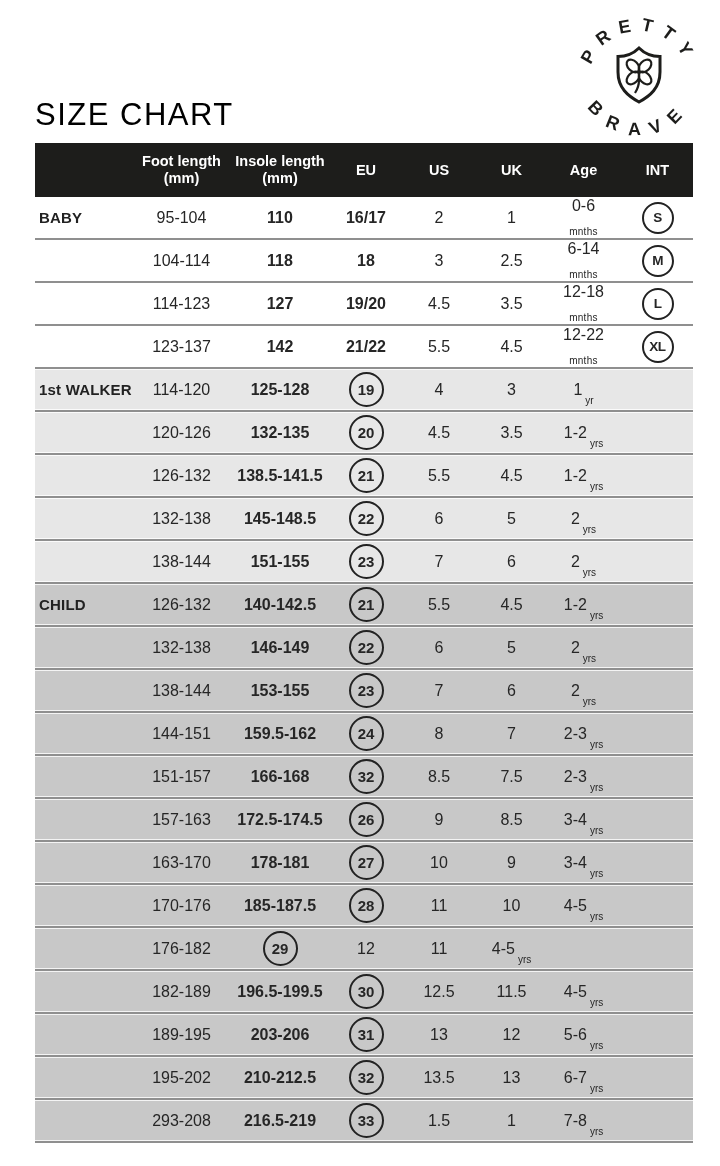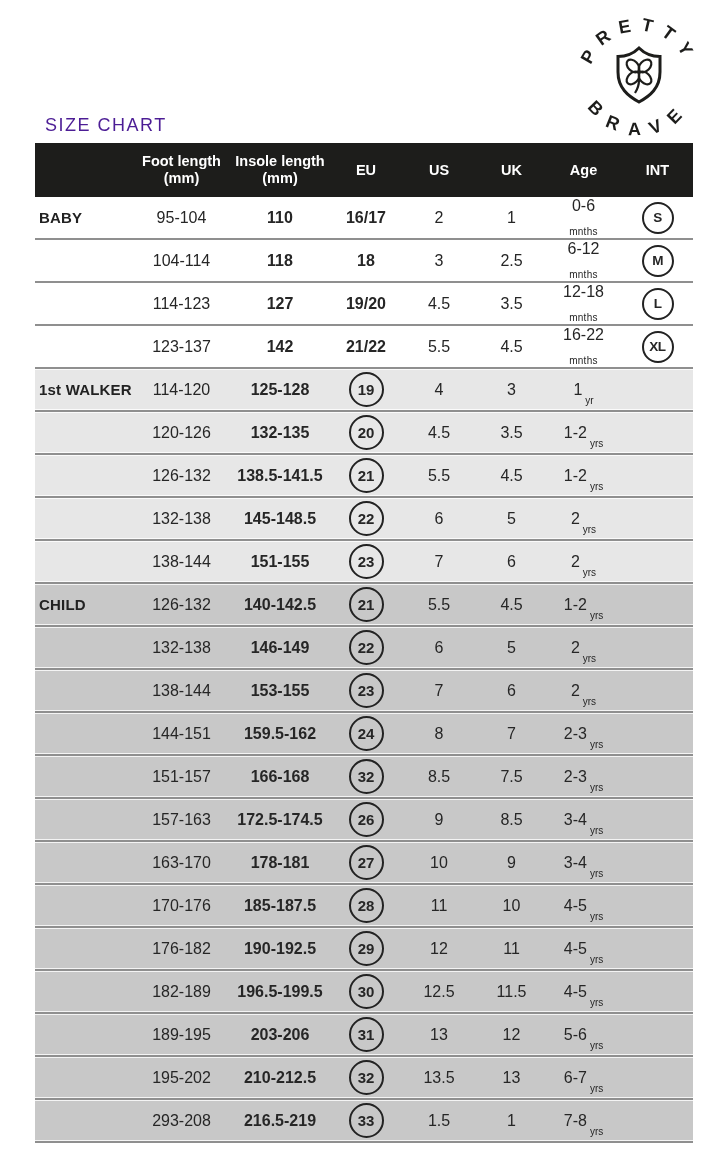--- a/index.html
+++ b/index.html
@@ -3,22 +3,22 @@
 <meta charset="utf-8">
 <style>
   html,body{margin:0;padding:0;background:#ffffff;}
   .page{position:relative;width:720px;height:1166px;background:#fff;overflow:hidden;
         font-family:"Liberation Sans","DejaVu Sans",sans-serif;color:#262626;}
 
   
   .logo{position:absolute;top:6px;left:564px;width:150px;height:136px;}
 
   
-  .title{position:absolute;top:99px;left:35px;margin:10px;font-size:18px;font-weight:400;
-         letter-spacing:1.5px;color:#4c1d95;line-height:32px;}
+  .title{position:absolute;top:99px;left:35px;margin:0;font-size:31px;font-weight:400;
+         letter-spacing:1.5px;color:#000000;line-height:32px;}
 
   
   .table{position:absolute;top:143px;left:35px;width:658px;}
   .grid{display:grid;grid-template-columns:100px 93px 104px 68px 78px 67px 77px 71px;}
   .thead{height:54px;background:#1d1d1b;color:#fff;}
   .th{display:flex;align-items:center;justify-content:center;text-align:center;
       font-weight:bold;font-size:14.5px;line-height:1.15;white-space:pre-line;}
   .row{height:43px;box-sizing:border-box;border-bottom:2px solid #8f8f8f;background:#fff;}
   .sec-walker{background:#e7e7e7;box-shadow:inset 0 1px 0 #fbfbfb,inset 0 -1px 0 #fbfbfb;}
   .sec-child{background:#c8c8c8;box-shadow:inset 0 1px 0 #f4f4f4,inset 0 -1px 0 #f4f4f4;}
@@ -117,21 +117,21 @@
           <div class="cell">
             <span class="eu-bold">18</span>
           </div>
           <div class="cell">
             <span>3</span>
           </div>
           <div class="cell">
             <span>2.5</span>
           </div>
           <div class="cell age-cell stacked">
-            <span class="age-main">6-12</span>
+            <span class="age-main">6-14</span>
             <span class="age-unit">mnths</span>
           </div>
           <div class="cell">
             <span class="circle-letter">M</span>
           </div>
         </div>
         <div class="grid row sec-baby">
           <div class="cell label"></div>
           <div class="cell">
             <span>114-123</span>
@@ -167,21 +167,21 @@
           <div class="cell">
             <span class="eu-bold">21/22</span>
           </div>
           <div class="cell">
             <span>5.5</span>
           </div>
           <div class="cell">
             <span>4.5</span>
           </div>
           <div class="cell age-cell stacked">
-            <span class="age-main">16-22</span>
+            <span class="age-main">12-22</span>
             <span class="age-unit">mnths</span>
           </div>
           <div class="cell">
             <span class="circle-letter">XL</span>
           </div>
         </div>
         <div class="grid row sec-walker">
           <div class="cell label">
             <span>1st WALKER</span>
           </div>
@@ -482,23 +482,20 @@
             <span class="age-main">4-5</span>
             <span class="age-unit">yrs</span>
           </div>
           <div class="cell"></div>
         </div>
         <div class="grid row sec-child">
           <div class="cell label"></div>
           <div class="cell">
             <span>176-182</span>
           </div>
-          <div class="cell bold">
-            <span>190-192.5</span>
-          </div>
           <div class="cell">
             <span class="circle-num">29</span>
           </div>
           <div class="cell">
             <span>12</span>
           </div>
           <div class="cell">
             <span>11</span>
           </div>
           <div class="cell age-cell">

